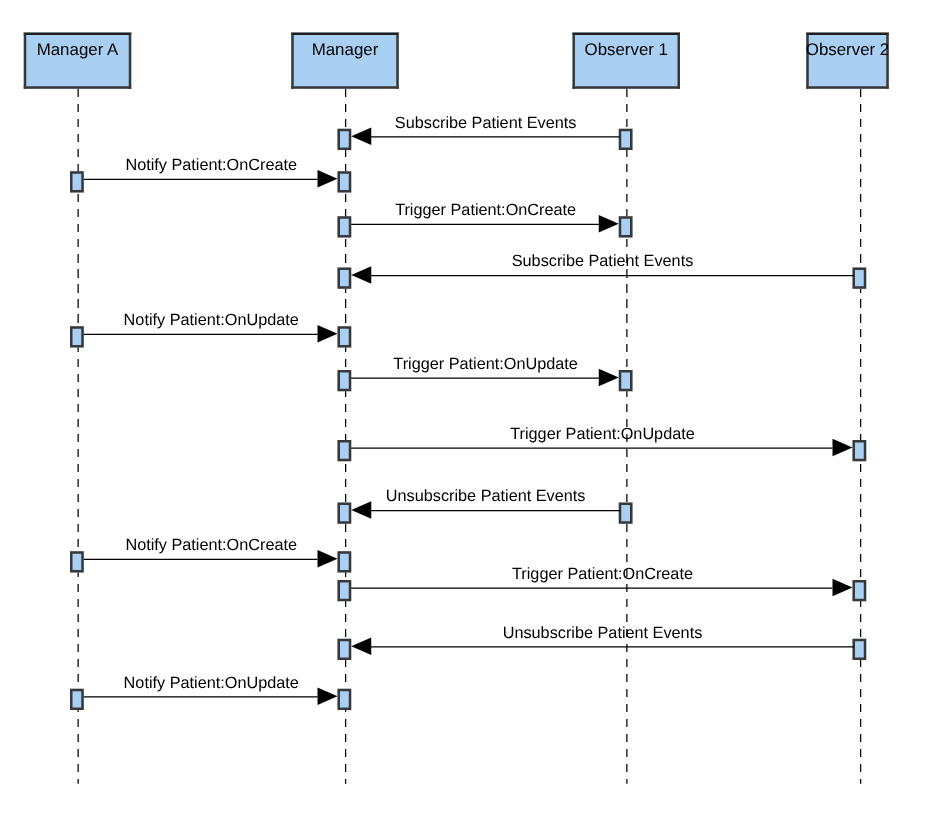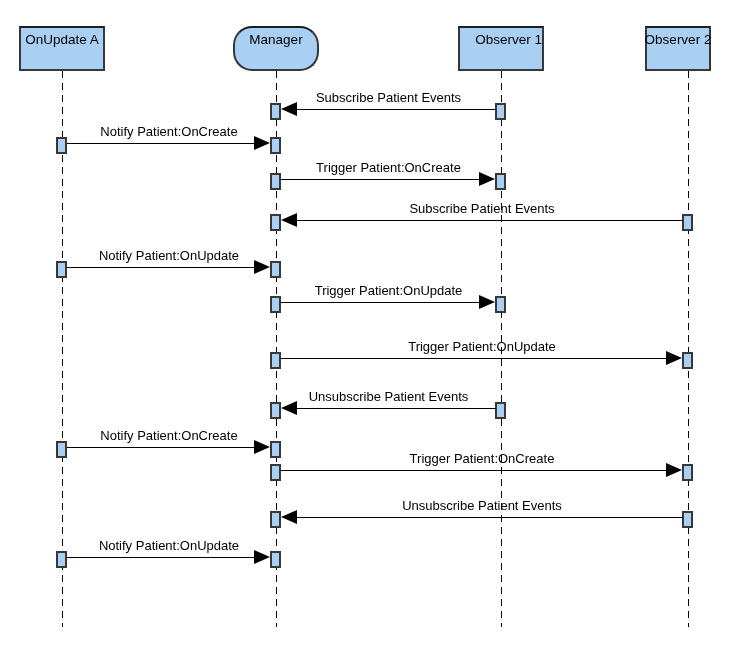--- a/index.html
+++ b/index.html
@@ -59,28 +59,28 @@
     font-size: 13px;
     line-height: 15px;
     white-space: nowrap;
   }
 </style>
 </head>
 <body>
 
 <div id="diagram">
     <div class="head" style="left: 19px; top: 26px; width: 86px; height: 45px; background: rgb(169, 207, 242);">
-      <span class="head-label">OnUpdate A</span>
+      <span class="head-label">Manager A</span>
     </div>
     <div class="lifeline" style="left: 62px; top: 71px; height: 556px;"></div>
-    <div class="head" style="left: 233px; top: 26px; width: 86px; height: 45px; background: rgb(169, 207, 242); border-radius: 19px;">
+    <div class="head" style="left: 233px; top: 26px; width: 86px; height: 45px; background: rgb(169, 207, 242);">
       <span class="head-label">Manager</span>
     </div>
     <div class="lifeline" style="left: 276px; top: 71px; height: 556px;"></div>
-    <div class="head" style="left: 458px; top: 26px; width: 86px; height: 45px; background: rgb(169, 207, 242); justify-content: flex-end;">
+    <div class="head" style="left: 458px; top: 26px; width: 86px; height: 45px; background: rgb(169, 207, 242);">
       <span class="head-label">Observer 1</span>
     </div>
     <div class="lifeline" style="left: 501px; top: 71px; height: 556px;"></div>
     <div class="head" style="left: 645px; top: 26px; width: 66px; height: 45px; background: rgb(169, 207, 242);">
       <span class="head-label">Observer 2</span>
     </div>
     <div class="lifeline" style="left: 688px; top: 71px; height: 556px;"></div>
     <div class="act" style="left: 495px; top: 103px; background: rgb(169, 207, 242);"></div>
     <div class="act" style="left: 270px; top: 103px; background: rgb(169, 207, 242);"></div>
     <div class="mline" style="left: 296px; top: 109px; width: 200px; background: rgb(0, 0, 0);"></div>

